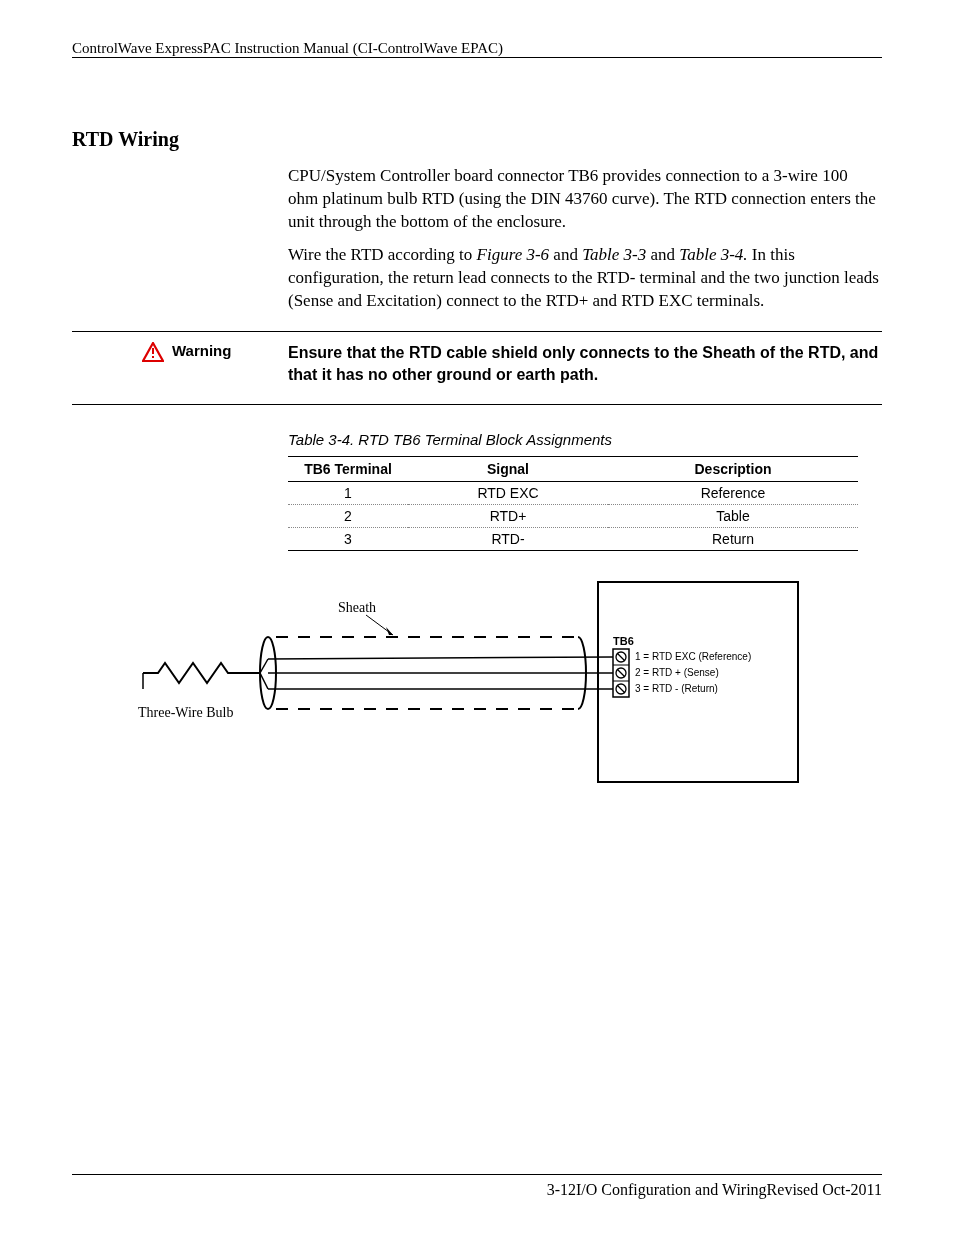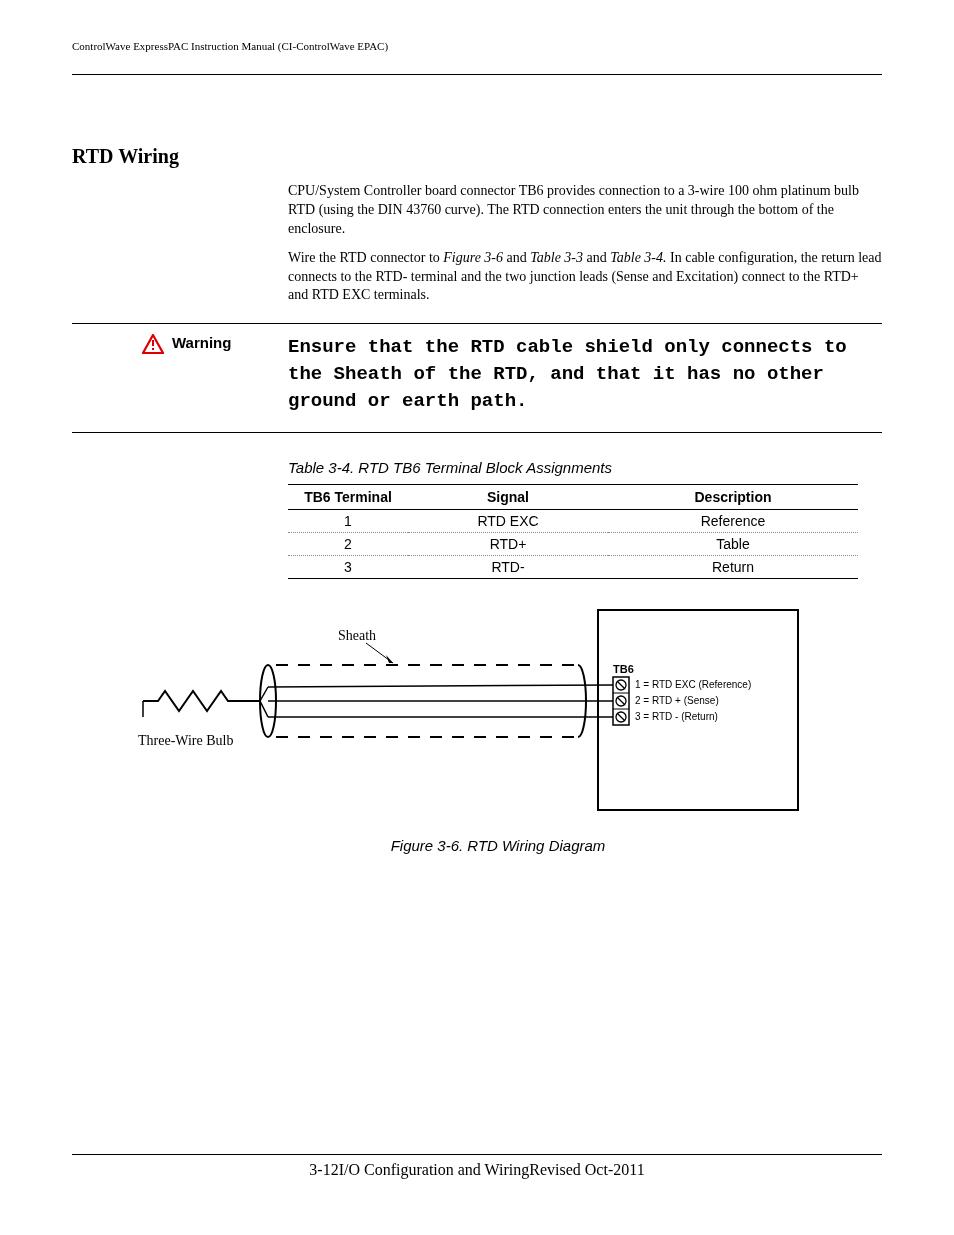--- a/index.html
+++ b/index.html
@@ -8,36 +8,36 @@
     font-size: 16px;
     color: #000;
     background: #fff;
     width: 954px;
     height: 1235px;
     position: relative;
     padding: 40px 72px 40px 72px;
   }
   .header {
     border-bottom: 1.5px solid #000;
-    padding-bottom: 22px;
+    padding-bottom: 0;
     margin-bottom: 70px;
-    font-size: 11px;
+    font-size: 15px;
   }
   .content-block {
     margin-left: 216px;
     margin-right: 0;
   }
   .section-heading {
     font-weight: bold;
     font-size: 20px;
     margin-left: 0;
     margin-bottom: 14px;
   }
   .para {
-    font-size: 14px;
+    font-size: 17px;
     line-height: 1.35;
     margin-bottom: 10px;
   }
   .ref-italic { font-style: italic; }
   .warning-row {
     display: flex;
     align-items: flex-start;
     margin-top: 18px;
     border-top: 1.5px solid #000;
     border-bottom: 1.5px solid #000;
@@ -45,23 +45,23 @@
   }
   .warn-left {
     width: 216px;
     display: flex;
     align-items: flex-start;
     gap: 8px;
     padding-left: 70px;
   }
   .warn-right {
     flex: 1;
-    font-family: Liberation Mono, monospace;
-    font-weight: bold;
-    font-size: 19px;
+    font-family: Liberation Sans, sans-serif;
+    font-weight: bold;
+    font-size: 16px;
     line-height: 1.4;
   }
   .warn-label {
     font-family: Arial, Helvetica, sans-serif;
     font-weight: bold;
     font-size: 15px;
   }
   .table-caption {
     margin-left: 216px;
     font-family: Arial, Helvetica, sans-serif;
@@ -101,43 +101,43 @@
     font-family: Arial, Helvetica, sans-serif;
     font-style: italic;
     font-size: 15px;
     text-align: center;
     margin-top: 8px;
   }
   .footer {
     position: absolute;
     left: 72px;
     right: 72px;
-    bottom: 56px;
+    bottom: 36px;
     border-top: 1.5px solid #000;
     padding-top: 6px;
     font-size: 16px;
     display: flex;
-    justify-content: center;
+    justify-content: flex-end;
   }
   svg text { font-family: "Times New Roman", serif; }
   .arial { font-family: Arial, Helvetica, sans-serif; }
 </style>
 </head>
 <body>
 
 <div class="header">
   <span>ControlWave ExpressPAC Instruction Manual (CI-ControlWave EPAC)</span>
 </div>
 
 <div class="section-heading">RTD Wiring</div>
 
 <div class="content-block">
   <p class="para">CPU/System Controller board connector TB6 provides connection to a 3-wire 100 ohm platinum bulb RTD (using the DIN 43760 curve). The RTD connection enters the unit through the bottom of the enclosure.</p>
   <p class="para">
-    <span>Wire the RTD connector to </span><span class="ref-italic">Figure 3-6</span><span> and </span><span class="ref-italic">Table 3-3</span><span> and </span><span class="ref-italic">Table 3-4.</span><span> In cable configuration, the return lead connects to the RTD- terminal and the two junction leads (Sense and Excitation) connect to the RTD+ and RTD EXC terminals.</span>
+    <span>Wire the RTD according to </span><span class="ref-italic">Figure 3-6</span><span> and </span><span class="ref-italic">Table 3-3</span><span> and </span><span class="ref-italic">Table 3-4.</span><span> In this configuration, the return lead connects to the RTD- terminal and the two junction leads (Sense and Excitation) connect to the RTD+ and RTD EXC terminals.</span>
   </p>
 </div>
 
 <div class="warning-row">
   <div class="warn-left">
     <svg width="22" height="20" viewBox="0 0 22 20">
       <polygon points="11,1 21,19 1,19" fill="none" stroke="#d00" stroke-width="2.2"></polygon>
       <rect x="10" y="6" width="2" height="6" fill="#d00"></rect>
       <rect x="10" y="14" width="2" height="2" fill="#d00"></rect>
     </svg>
@@ -215,20 +215,19 @@
 
     <polyline points="5,96 20,96 27,86 41,106 55,86 69,106 83,86 90,96 122,96" fill="none" stroke="#000" stroke-width="2"></polyline>
 
     <line x1="122" y1="96" x2="130" y2="82" stroke="#000" stroke-width="1.5"></line>
     <line x1="122" y1="96" x2="130" y2="112" stroke="#000" stroke-width="1.5"></line>
     <line x1="5" y1="96" x2="5" y2="112" stroke="#000" stroke-width="1.5"></line>
     <line x1="5" y1="112" x2="122" y2="112" stroke="none"></line>
 
     <text x="0" y="140" font-size="14">Three-Wire Bulb</text>
   </svg>
-  <div class="figure-caption">Figure 3-6. RTD Wiring Diagram</div>
 </div>
 
 <div class="footer">
   <span>3-12</span>
   <span>I/O Configuration and Wiring</span>
   <span>Revised Oct-2011</span>
 </div>
 
 </body></html>

